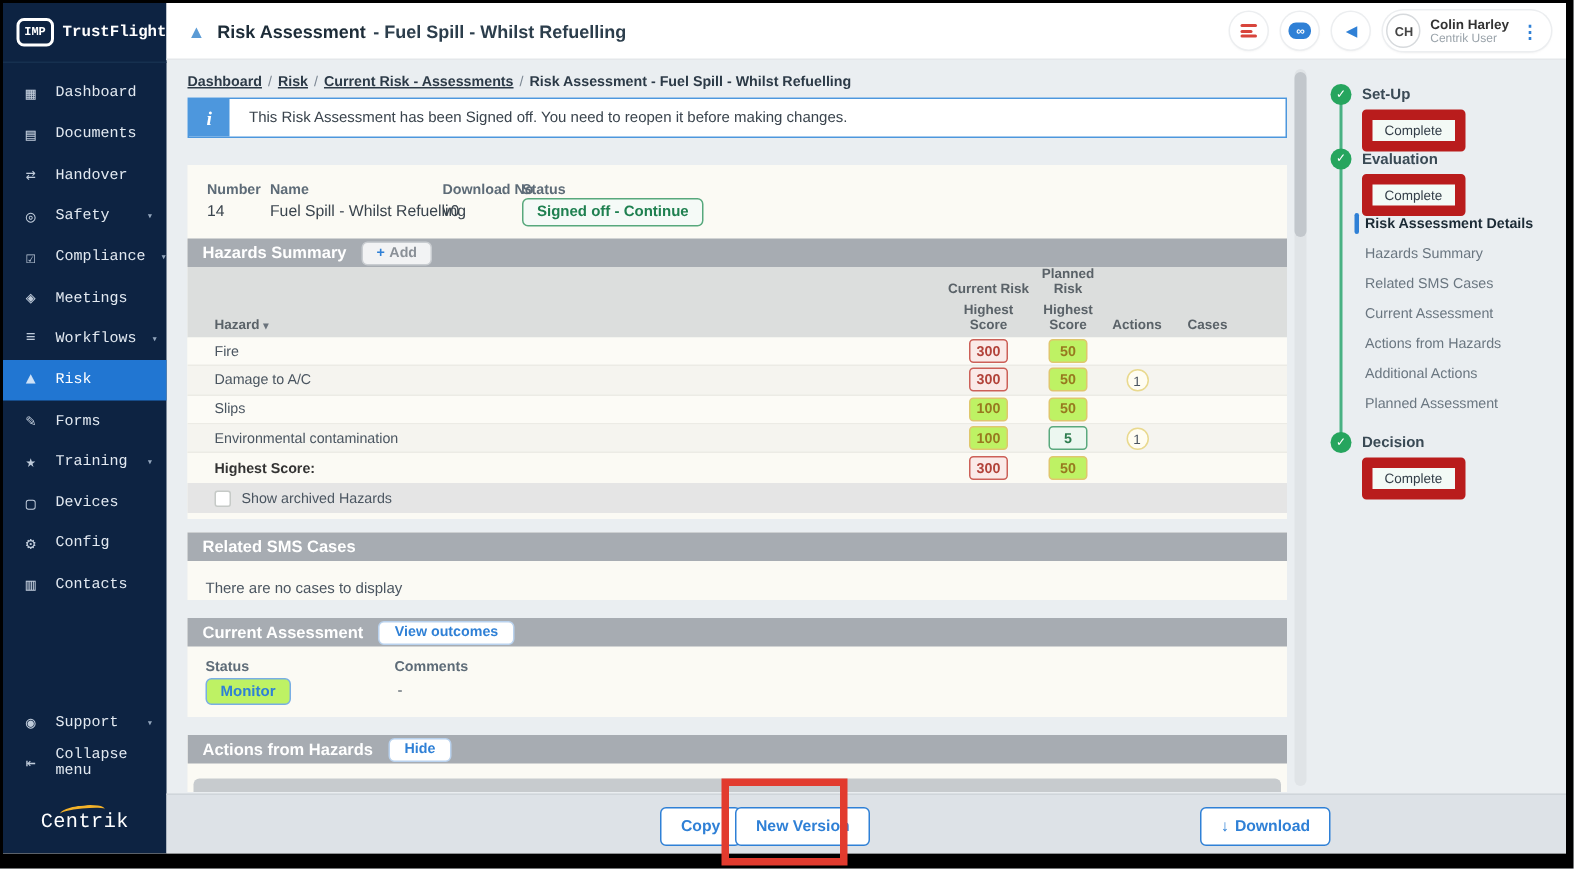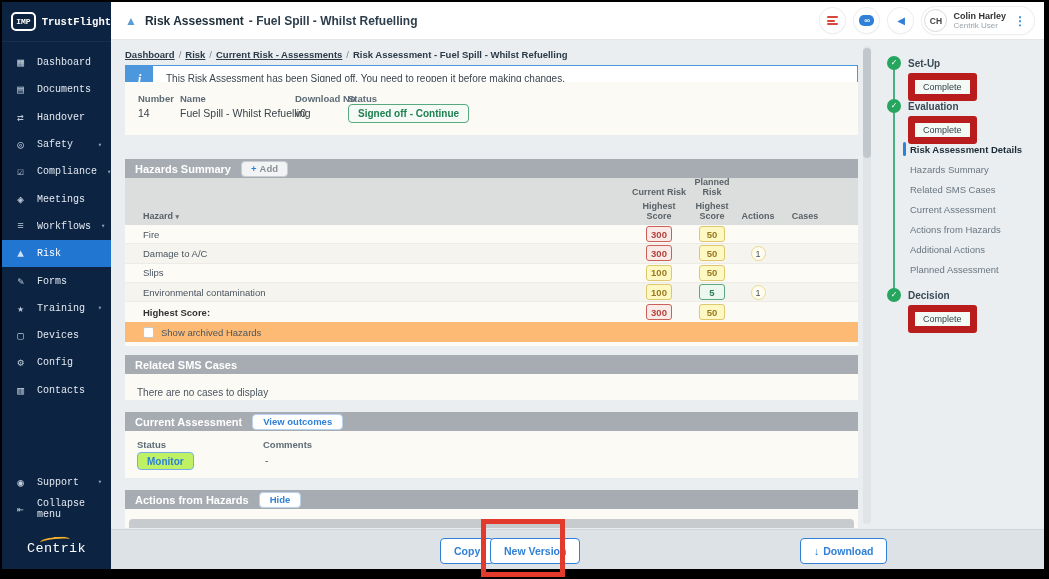--- a/index.html
+++ b/index.html
@@ -62,21 +62,21 @@
   .bc-current { color:#2c3a47; font-weight:bold; }
 
   .banner { position:absolute; left:14px; top:25px; width:733px; height:27px;
             border:1px solid #4d97dd; background:#fff; display:flex; align-items:stretch; }
   .banner-icon { width:27px; background:#4d97dd; color:#fff; font-style:italic;
                  font-family:"Liberation Serif", serif; display:flex; align-items:center;
                  justify-content:center; font-size:13px; font-weight:bold; flex:none; }
   .banner-text { font-size:10px; color:#3a444d; display:flex; align-items:center; padding-left:13px; }
 
   .card { position:absolute; left:14px; width:733px; background:#fbfaf4; }
-  .details-card { top:42px; height:53px; }
+  .details-card { top:70px; height:53px; }
   .fld-label { position:absolute; top:11px; font-size:9.5px; font-weight:bold; color:#5d6b77; }
   .fld-value { position:absolute; top:25px; font-size:10.5px; color:#3a444d;text-align:center; }
   .status-pill { position:absolute; top:22px; border:1px solid #57a87c; border-radius:4px;
                  background:#f5faf7; color:#1f8050; font-weight:bold; font-size:10px;
                  padding:3px 9px; cursor:pointer; }
 
   .sec-header { height:19px; background:#a7acb2; color:#fff; font-size:11px; font-weight:bold;
                 display:flex; align-items:center; padding-left:10px; gap:10px; }
   .sec-btn { background:#fff; border:1px solid #b9d2ee; color:#2f80d6; font-size:9.5px; font-weight:bold;
              border-radius:4px; padding:1.5px 10px; cursor:pointer; }
@@ -95,31 +95,31 @@
   .c-cas { width:50px; text-align:center; margin-right:28px; }
   .score-head { line-height:10px; }
   .sort { font-size:7px; color:#6a737c; }
   .trow { display:flex; height:19.3px; align-items:center; font-size:9.5px; color:#4a5560;
           border-bottom:1px solid #ecebe5; }
   .trow:nth-child(odd) { background:#fcfbf6; }
   .trow:nth-child(even) { background:#f5f4ef; }
   .badge { display:inline-block; min-width:26px; padding:1.5px 4px; border-radius:3px;
            font-size:9.5px; font-weight:bold; text-align:center; border:1px solid transparent; }
   .badge[data-level="red"]    { background:#faeae8; border-color:#cc6058; color:#b2423a; }
-  .badge[data-level="yellow"] { background:#fef9c3; border-color:#dfc76d; color:#97791f; }
+  .badge[data-level="yellow"] { background:#bef264; border-color:#dfc76d; color:#97791f; }
   .badge[data-level="green"]  { background:#ecf7f0; border-color:#5aa97e; color:#2e7d4f; }
   .action-circle { display:inline-block; width:15px; height:15px; border-radius:50%;
                    border:1px solid #e9d98e; background:#fffdf2; color:#4a5560; font-size:9px;
                    line-height:14px; text-align:center; }
   .action-circle:empty { display:none; }
   .highest-row { display:flex; height:20px; align-items:center; font-size:9.5px; color:#333;
                  background:#fbfaf4; }
   .highest-row .c-haz { font-weight:bold; }
   .archived { display:flex; align-items:center; gap:7px; height:20px; padding-left:18px;
-              font-size:9.5px; color:#4a5560; background:#fdba74; }
+              font-size:9.5px; color:#4a5560; background:#e5e5e5; }
   .checkbox { width:11px; height:11px; border:1px solid #c6cac7; background:#fff; border-radius:2px;
               cursor:pointer; }
 
   .sms-card { top:315px; height:45px; }
   .empty-text { font-size:10px; color:#4a5560; padding:13px 0 0 12px; }
 
   .assess-card { top:372px; height:66px; }
   .assess-body { position:relative; height:47px; }
   .al-status { position:absolute; left:12px; top:8px; font-size:9.5px; font-weight:bold; color:#5d6b77; }
   .al-comments { position:absolute; left:138px; top:8px; font-size:9.5px; font-weight:bold; color:#5d6b77; }

